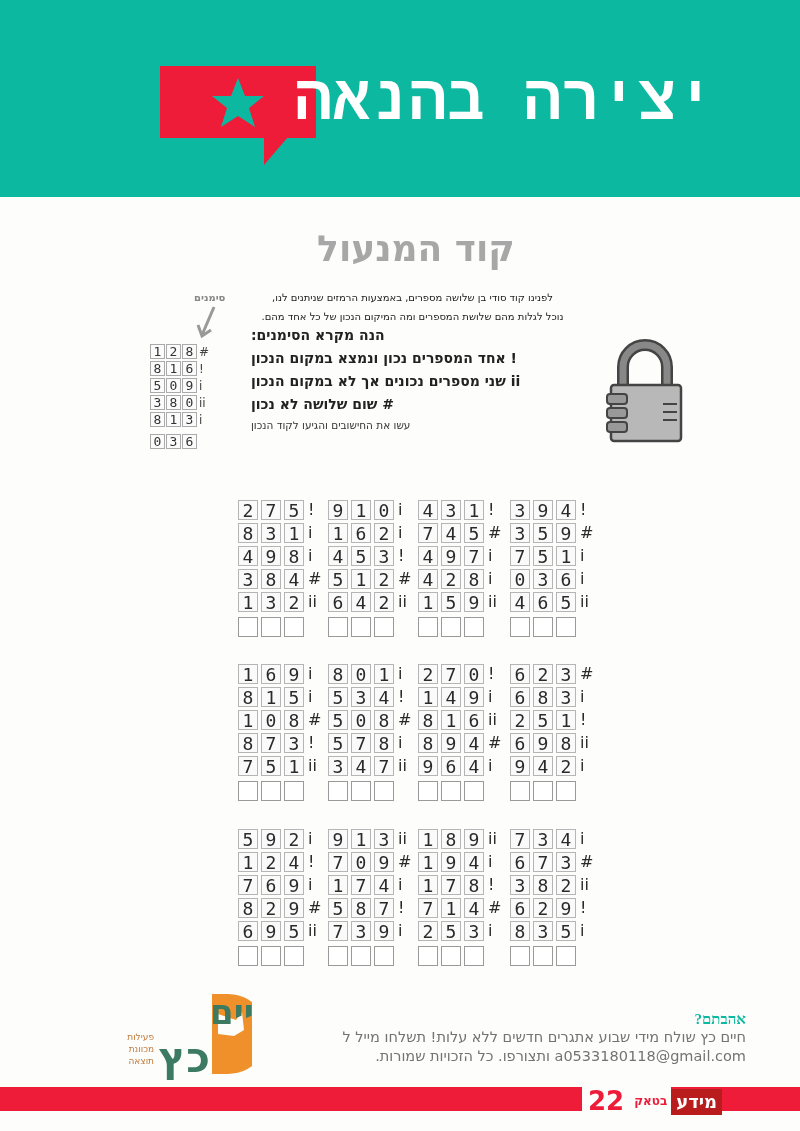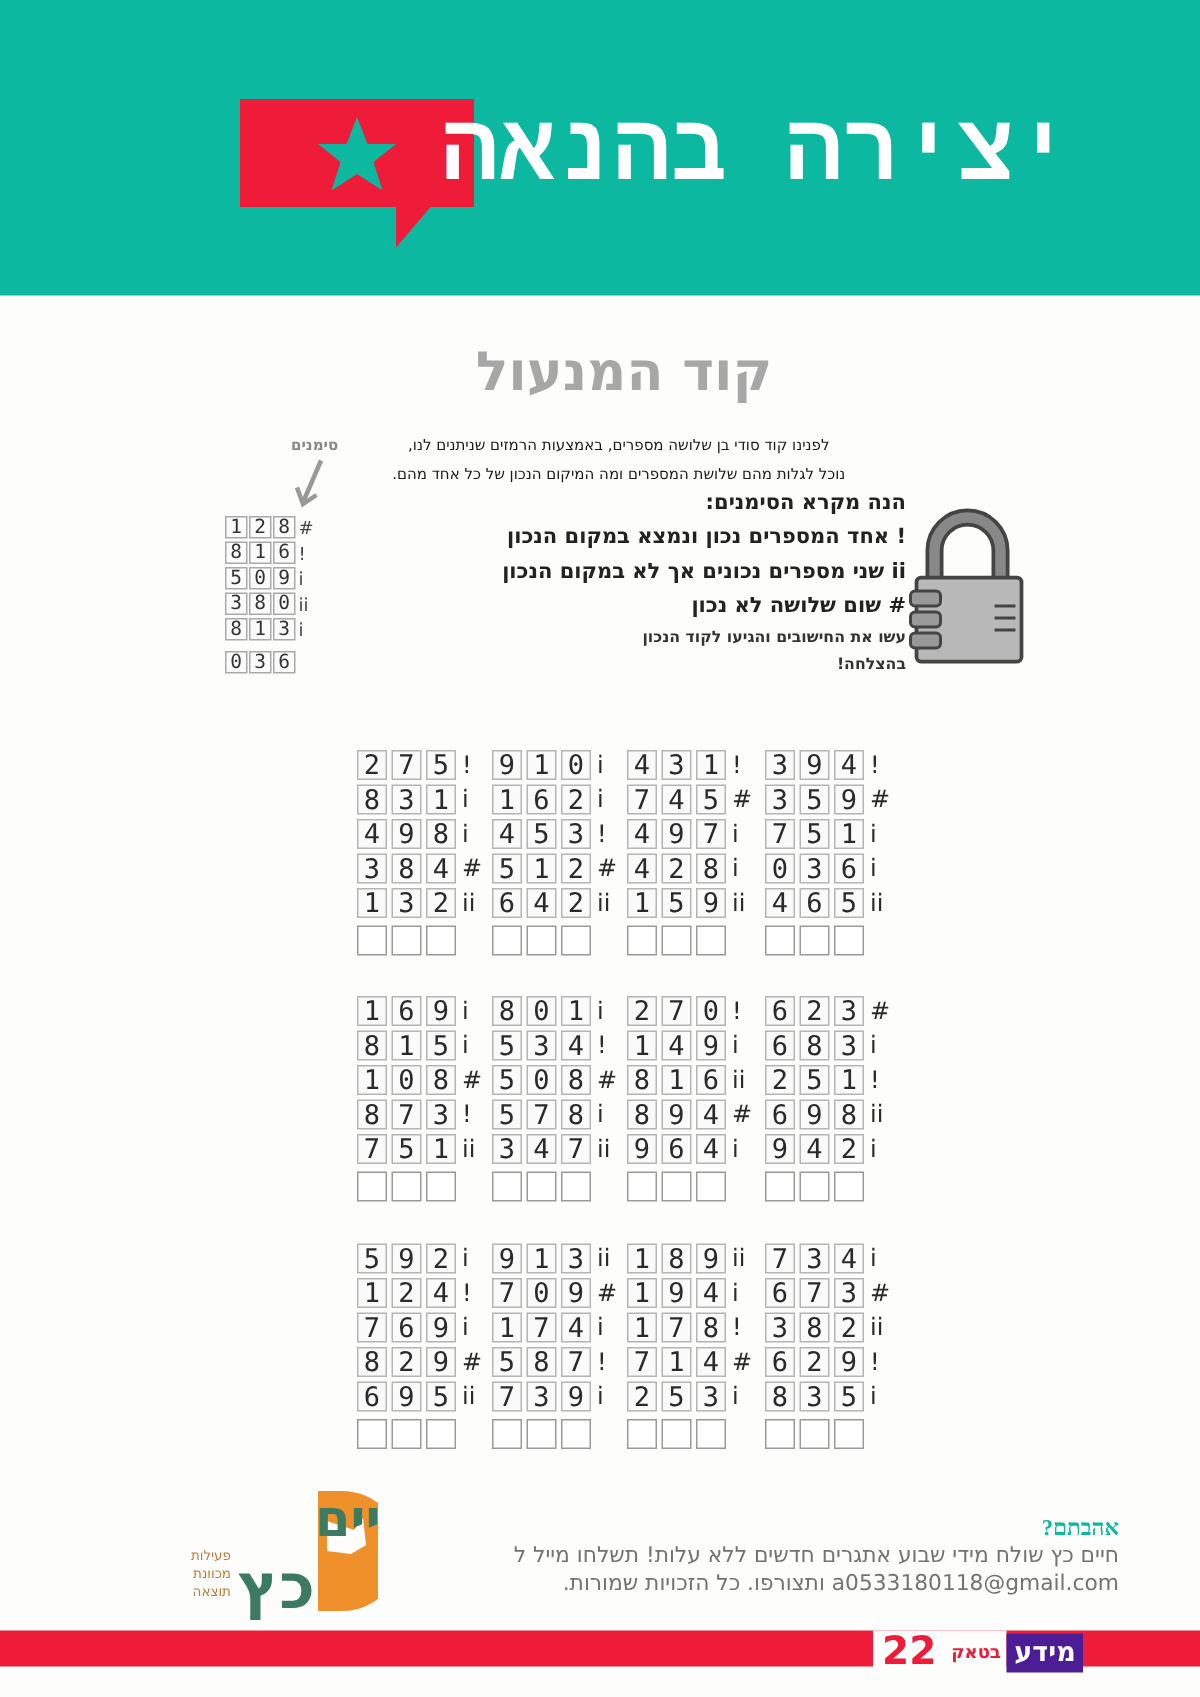--- a/index.html
+++ b/index.html
@@ -13,24 +13,24 @@
     border-left: 0 solid transparent; border-right: 24px solid transparent; border-top: 28px solid #ee1c39; }
   .bubble svg { position: absolute; left: 50px; top: 10px; }
   .header-title { position: absolute; right: 85px; top: 58px; font-family: Liberation Mono, monospace;
     font-weight: bold; font-size: 62px; color: #ffffff; direction: rtl; letter-spacing: 1px; line-height: 90px; }
 
   
   .page-title { position: absolute; left: 0; width: 800px; top: 228px; text-align: center; font-size: 36px;
     font-weight: bold; color: #a7a7a7; direction: rtl; left: 16px; }
   .intro { position: absolute; left: 230px; width: 365px; top: 288px; direction: rtl; text-align: center;
     font-size: 10px; font-weight: normal; line-height: 19px; color: #1a1a1a; }
-  .legend { position: absolute; left: 264px; width: 340px; top: 324px; direction: rtl; text-align: right; }
+  .legend { position: absolute; left: 251px; width: 340px; top: 324px; direction: rtl; text-align: left; }
   .legend .lh { font-size: 14px; font-weight: bold; line-height: 23px; }
   .legend .li { font-size: 14px; font-weight: bold; line-height: 23px; }
-  .legend .note { font-size: 10.5px; line-height: 18px; color: #333; font-weight: bold; }
+  .legend .note { font-size: 10.5px; line-height: 18px; color: #333; }
 
   
   .simanim-label { position: absolute; left: 194px; top: 292px; font-size: 10px; font-weight: bold; color: #888; direction: rtl; }
   .arrow { position: absolute; left: 196px; top: 305px; }
   .example { position: absolute; left: 150px; top: 343px; }
   .ex-row { display: flex; align-items: center; height: 17px; }
   .ex-row .d { width: 15px; height: 15px; border: 1px solid #aaa; font-family: "DejaVu Sans Mono", monospace; font-size: 13px;
     line-height: 14px; text-align: center; margin-right: 1px; color: #333; background: #fbfbfb; }
   .ex-row .s { font-size: 12px; color: #444; margin-left: 1px; font-family: "DejaVu Sans", sans-serif; }
   .ex-row.answer { margin-top: 5px; }
@@ -48,21 +48,21 @@
 
   
   .logo { position: absolute; left: 102px; top: 990px; width: 150px; height: 90px; }
   .footer-text { position: absolute; right: 54px; top: 1010px; direction: rtl; text-align: right; width: 500px; }
   .footer-text .q { font-size: 15px; font-weight: bold; color: #0db8a0; line-height: 18px; font-family: Liberation Serif, serif; }
   .footer-text .t { font-size: 14.5px; color: #737373; line-height: 19px; }
   .red-bar { position: absolute; left: 0; top: 1087px; width: 800px; height: 24px; background: #ee1c39; }
   .brand { position: absolute; left: 582px; top: 1085px; height: 30px; display: flex; align-items: flex-end; direction: ltr; }
   .brand .num { background: #fdfdfc; color: #ee1c39; font-weight: bold; font-size: 26px; padding: 0 6px; line-height: 28px; }
   .brand .pre { background: #fdfdfc; color: #ee1c39; font-weight: bold; font-size: 12px; padding: 0 4px; line-height: 28px; direction: rtl; }
-  .brand .box { background: #4c1d95; color: #fff; font-weight: bold; font-size: 18px; padding: 0 5px; line-height: 26px; direction: rtl; }
+  .brand .box { background: #b91c1c; color: #fff; font-weight: bold; font-size: 18px; padding: 0 5px; line-height: 26px; direction: rtl; }
 </style>
 </head>
 <body>
 
 <div class="header">
   <div class="bubble">
     <svg width="56" height="54" viewBox="0 0 56 54">
       <polygon points="28,2 35,20 54,20 39,32 45,51 28,40 11,51 17,32 2,20 21,20" fill="#0db8a0"></polygon>
     </svg>
   </div>
@@ -76,21 +76,20 @@
   <div>לפנינו קוד סודי בן שלושה מספרים, באמצעות הרמזים שניתנים לנו,</div>
   <div>נוכל לגלות מהם שלושת המספרים ומה המיקום הנכון של כל אחד מהם.</div>
 </div>
 
 <div class="legend">
   <div class="lh">הנה מקרא הסימנים:</div>
   <div class="li">! אחד המספרים נכון ונמצא במקום הנכון</div>
   <div class="li">ii שני מספרים נכונים אך לא במקום הנכון</div>
   <div class="li"># שום שלושה לא נכון</div>
   <div class="note">עשו את החישובים והגיעו לקוד הנכון</div>
-  <div class="note">בהצלחה!</div>
 </div>
 
 <div class="simanim-label">סימנים</div>
 <svg class="arrow" width="24" height="36" viewBox="0 0 24 36">
   <line x1="18" y1="2" x2="6" y2="30" stroke="#999" stroke-width="3"></line>
   <polyline points="2,20 6,31 15,25" fill="none" stroke="#999" stroke-width="3"></polyline>
 </svg>
 <div class="example" id="example">
     <div class="ex-row">
       <div class="d">1</div>

